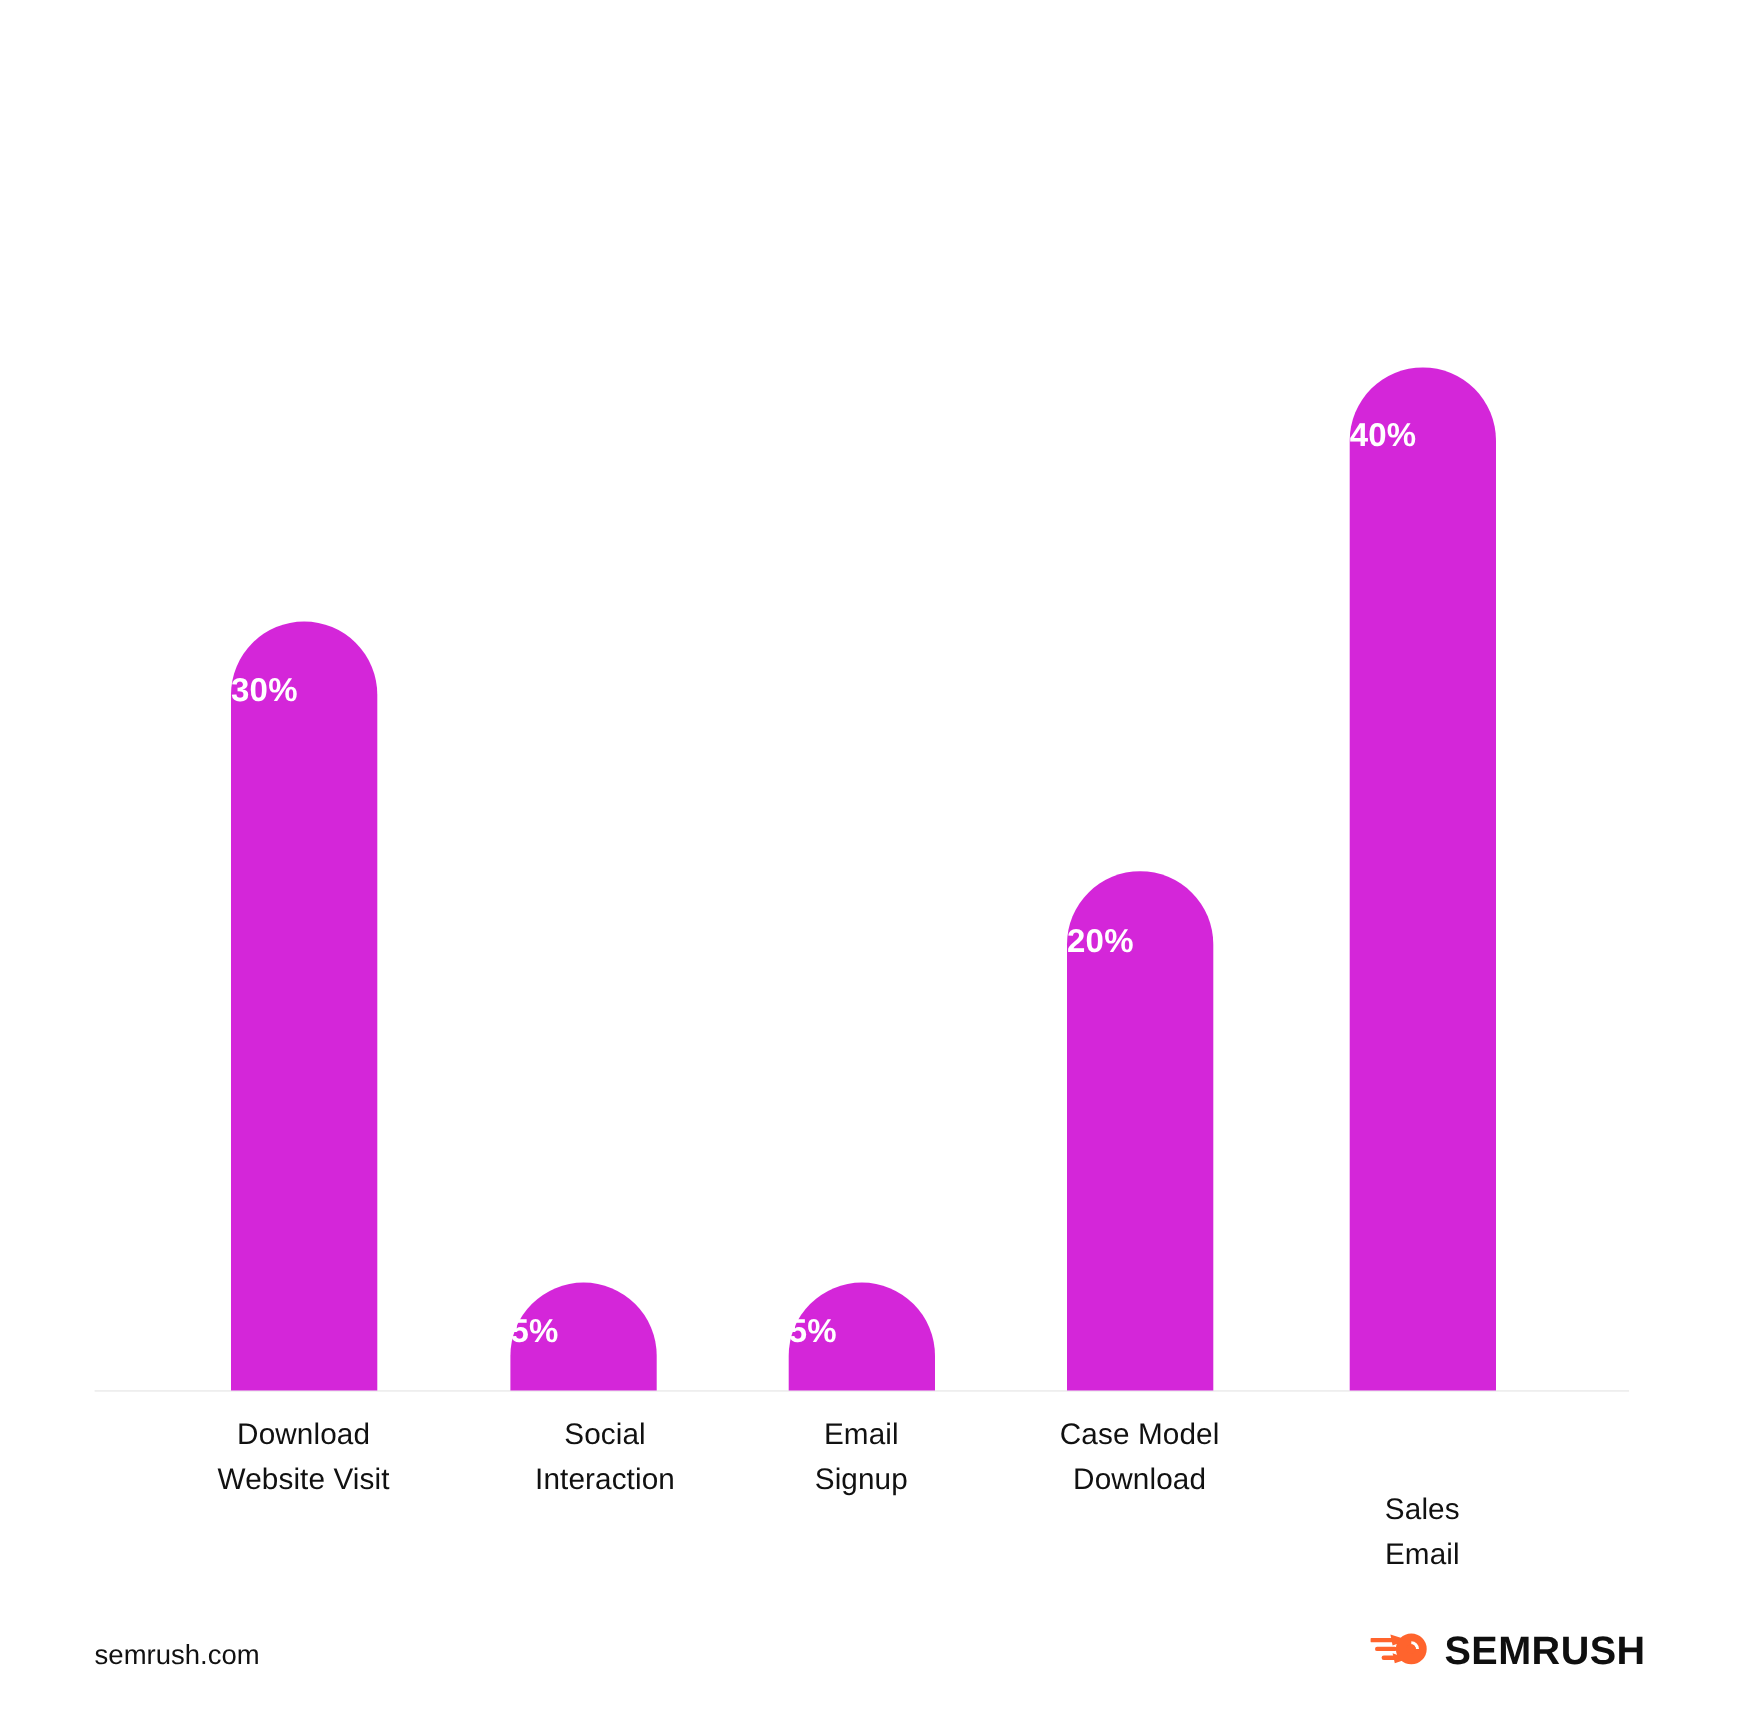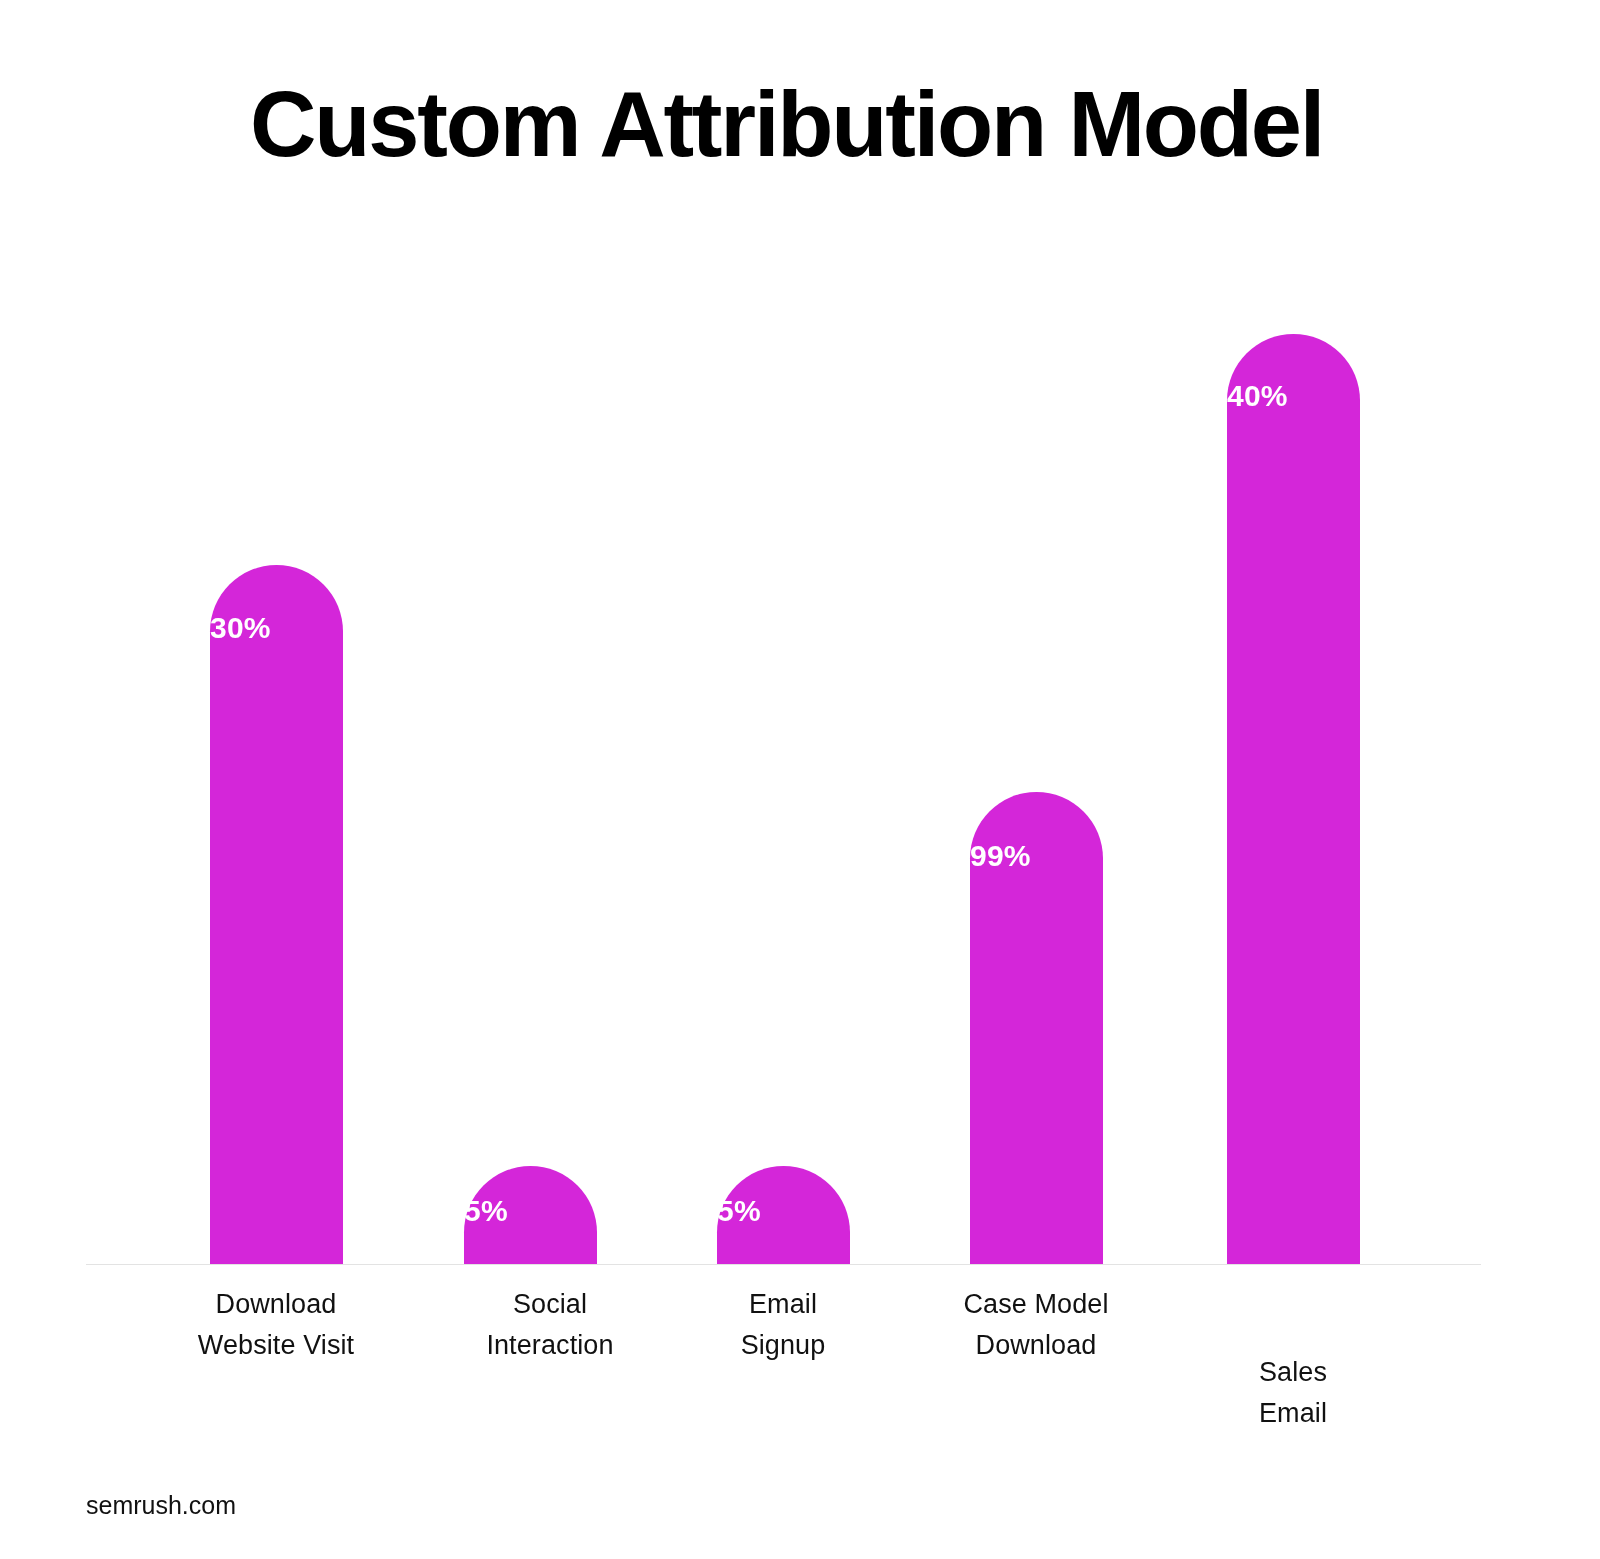--- a/index.html
+++ b/index.html
@@ -108,21 +108,20 @@
     letter-spacing: 0.4px;
     color: #0f0f0f;
     line-height: 36px;
   }
 </style>
 </head>
 <body>
 
 <div id="canvas">
 
-  <div id="chart-title">Custom Attribution Model</div>
 
   <div id="plot-area">
 
     <div id="axis-line"></div>
 
     <div class="bar-group">
       <div class="bar" style="left:210px; width:133px; top:565px; height:699px;"></div>
       <div class="bar-value" style="left:210px; width:146px; top:613px;">30%</div>
       <div class="cat-label" style="left:156px; width:240px; top:1284px;">
         <span>Download</span>
@@ -143,34 +142,51 @@
       <div class="bar" style="left:717px; width:133px; top:1166px; height:98px;"></div>
       <div class="bar-value" style="left:717px; width:133px; top:1196px;">5%</div>
       <div class="cat-label" style="left:663px; width:240px; top:1284px;">
         <span>Email</span>
         <span>Signup</span>
       </div>
     </div>
 
     <div class="bar-group">
       <div class="bar" style="left:970px; width:133px; top:792px; height:472px;"></div>
-      <div class="bar-value" style="left:970px; width:133px; top:841px;">99%</div>
+      <div class="bar-value" style="left:970px; width:133px; top:841px;">20%</div>
       <div class="cat-label" style="left:916px; width:240px; top:1284px;">
         <span>Case Model</span>
         <span>Download</span>
       </div>
     </div>
 
     <div class="bar-group">
       <div class="bar" style="left:1227px; width:133px; top:334px; height:930px;"></div>
       <div class="bar-value" style="left:1227px; width:133px; top:381px;">40%</div>
       <div class="cat-label" style="left:1173px; width:240px; top:1352px;text-align:center;">
         <span>Sales</span>
         <span>Email</span>
       </div>
     </div>
 
   </div>
 
   <div id="footer-url">semrush.com</div>
 
+  <div id="brand-logo">
+    <span>
+      <svg width="56" height="40" viewBox="0 0 56 40" aria-hidden="true">
+        <g fill="#ff642d">
+          <path d="M1 10 h20 a2 2 0 0 1 0 4 H1 a2 2 0 0 1 0-4 Z"></path>
+          <path d="M6 18 h16 a2 2 0 0 1 0 4 H6 a2 2 0 0 1 0-4 Z"></path>
+          <path d="M12 26 h12 a2 2 0 0 1 0 4 H12 a2 2 0 0 1 0-4 Z"></path>
+          <path d="M18 7 L34 12 L20 17 Z"></path>
+          <path d="M20 24 L34 29 L22 33 Z"></path>
+          <circle cx="37" cy="20" r="14"></circle>
+        </g>
+        <path d="M37 13 a7 7 0 0 1 7 7 h-3 a4 4 0 0 0 -4 -4 Z" fill="#ffffff"></path>
+        <circle cx="37" cy="20" r="4.2" fill="#ff642d"></circle>
+      </svg>
+    </span>
+    <span id="brand-wordmark">SEMRUSH</span>
+  </div>
 
 </div>
 
 </body></html>

